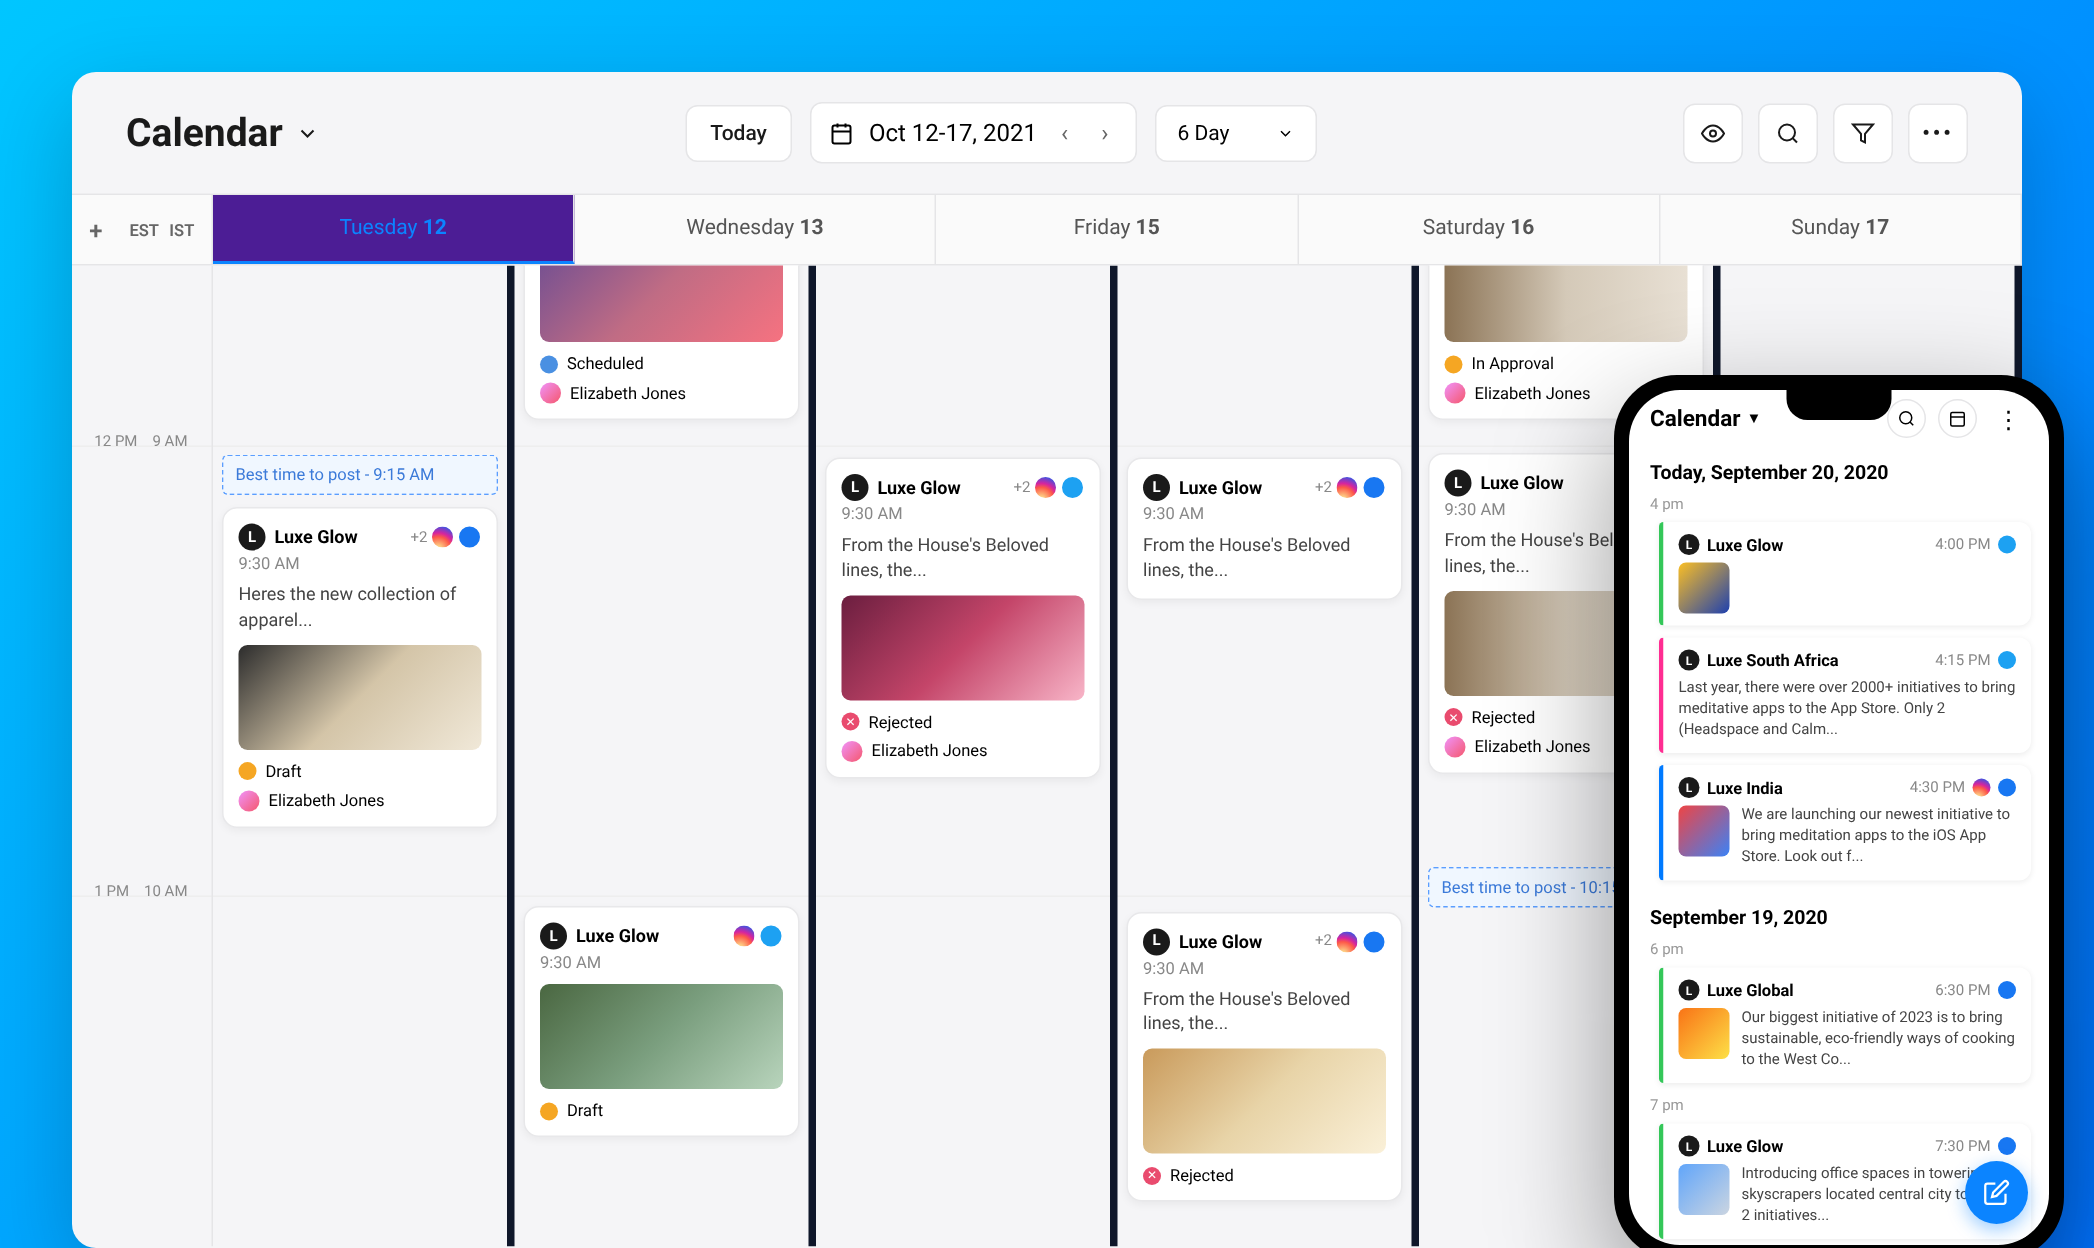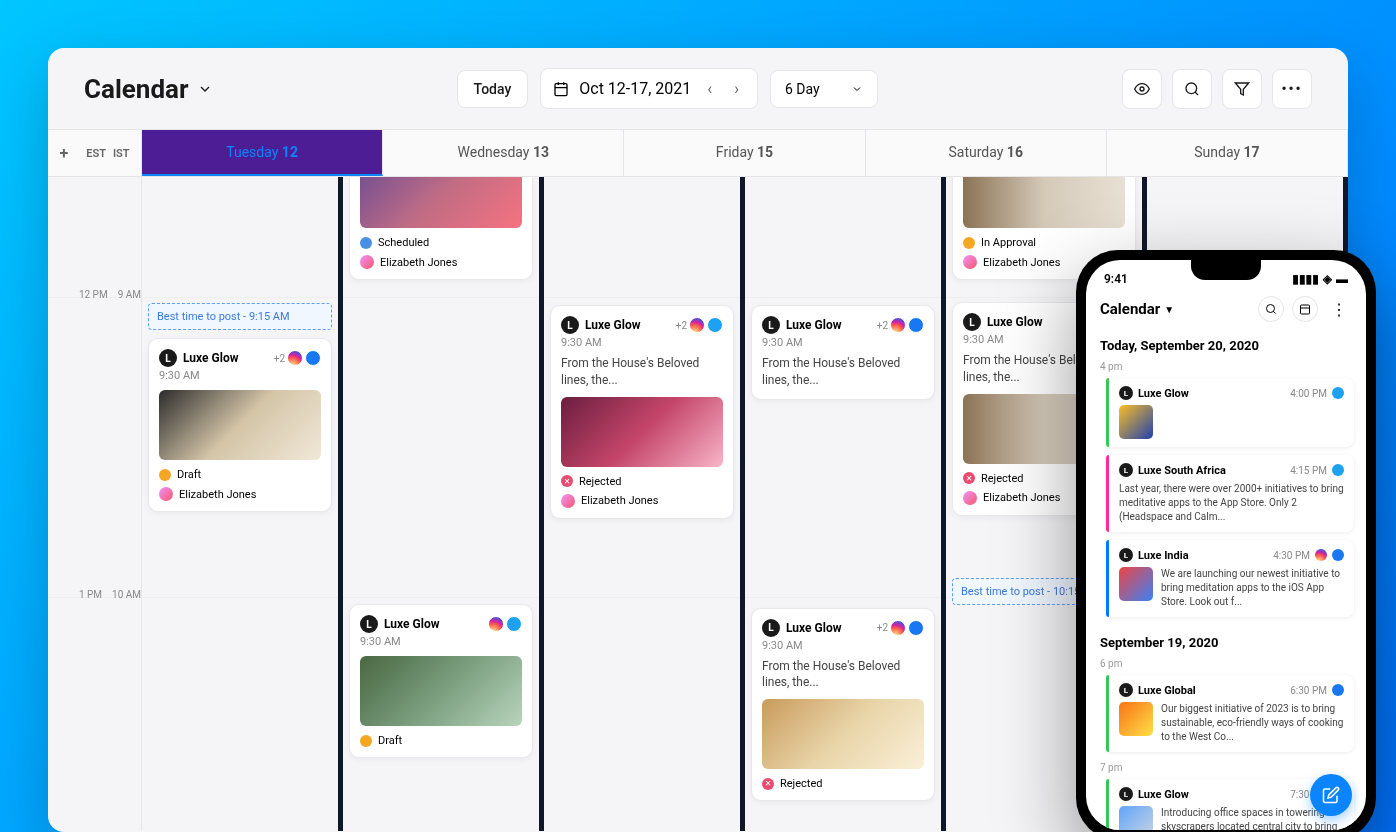--- a/index.html
+++ b/index.html
@@ -16,21 +16,21 @@
 .select-btn { display: flex; align-items: center; justify-content: space-between; background: #fff; border: 1px solid #e5e5e7; border-radius: 8px; padding: 10px 14px; width: 108px; font-size: 14px; cursor: pointer; }
 .right-controls { display: flex; gap: 10px; }
 .columns-header { display: flex; border-top: 1px solid #e5e5e7; border-bottom: 1px solid #e5e5e7; background: #fafafa; }
 .tz-col { width: 94px; display: flex; align-items: center; justify-content: space-around; padding: 12px 8px; font-size: 11px; color: #666; font-weight: 600; border-right: 1px solid #e5e5e7; }
 .add-col { width: 20px; cursor: pointer; color: #666; font-size: 16px; }
 .day-col-header { flex: 1; text-align: center; padding: 14px 8px; font-size: 14px; color: #555; border-right: 1px solid #e5e5e7; }
 .day-col-header.active { background: #4c1d95; color: #0b84ff; border-bottom: 2px solid #0b84ff; }
 .day-col-header .num { font-weight: 700; }
 .grid-body { display: flex; position: relative; height: calc(100% - 130px); overflow: hidden; }
 .time-gutter { width: 94px; border-right: 1px solid #e5e5e7; position: relative; }
-.time-label { position: absolute; right: 0; font-size: 10px; color: #888; display: flex; gap: 10px; }
+.time-label { position: absolute; right: 16px; font-size: 10px; color: #888; display: flex; gap: 10px; }
 .time-label span:first-child { width: 30px; text-align: right; }
 .day-column { flex: 1; border-right: 5px solid #0f172a; position: relative; padding: 0 6px; }
 .hour-line { position: absolute; left: 0; right: 0; border-top: 1px solid #eee; }
 .best-time { border: 1px dashed #5b9eff; background: #f0f7ff; color: #3b7ad9; font-size: 11px; padding: 6px 8px; border-radius: 4px; margin-top: 6px; }
 .best-time .bt-time { font-weight: 400; }
 .card { background: #fff; border: 1px solid #e8e8ea; border-radius: 10px; padding: 10px; margin-top: 8px; box-shadow: 0 2px 6px rgba(0,0,0,0.05); font-size: 12px; }
 .card-head { display: flex; align-items: center; gap: 6px; position: relative; }
 .avatar { width: 18px; height: 18px; border-radius: 50%; background: #1a1a1a; color: #fff; font-size: 10px; font-weight: 700; display: flex; align-items: center; justify-content: center; }
 .card-title { font-weight: 700; font-size: 12px; flex: 1; }
 .plus-count { font-size: 10px; color: #888; margin-left: -2px; }
@@ -181,20 +181,21 @@
       <div class="best-time"><span>Best time to post - </span><span class="bt-time">9:15 AM</span></div>
       <div class="card">
         <div class="card-head">
           <div class="avatar">L</div>
           <span class="card-title">Luxe Glow</span>
           <span class="plus-count">+2</span>
           <div class="social-ic ic-ig"></div>
           <div class="social-ic ic-fb"></div>
         </div>
         <div class="card-time">9:30 AM</div>
+        <div class="card-text">Heres the new collection of apparel...</div>
         <div class="card-img img1"></div>
         <div class="status-row">
             <div class="status-dot dot-draft"></div>
             <span>Draft</span>
           </div>
         <div class="user-row">
             <div class="user-av"></div>
             <span>Elizabeth Jones</span>
           </div>
       </div>
@@ -320,28 +321,20 @@
       <div class="best-time"><span>Best time to post - </span><span class="bt-time">10:15 AM</span></div>
     </div>
 
     <div class="day-column"></div>
   </div>
 </div>
 
 <div class="phone-frame">
   <div class="phone-screen">
     <div class="notch"></div>
-    <div class="status-bar">
-      <span>9:41</span>
-      <div class="status-icons">
-        <span>▮▮▮▮</span>
-        <span>◈</span>
-        <span>▬</span>
-      </div>
-    </div>
     <div class="phone-header">
       <div class="phone-title">
         <span>Calendar</span>
         <span style="font-size:10px">▼</span>
       </div>
       <div class="phone-icons">
         <div class="ph-ic-btn">
             <svg class="icon" viewBox="0 0 24 24" style="width:12px;height:12px">
               <circle cx="11" cy="11" r="8"></circle>
               <line x1="21" y1="21" x2="16.65" y2="16.65"></line>

